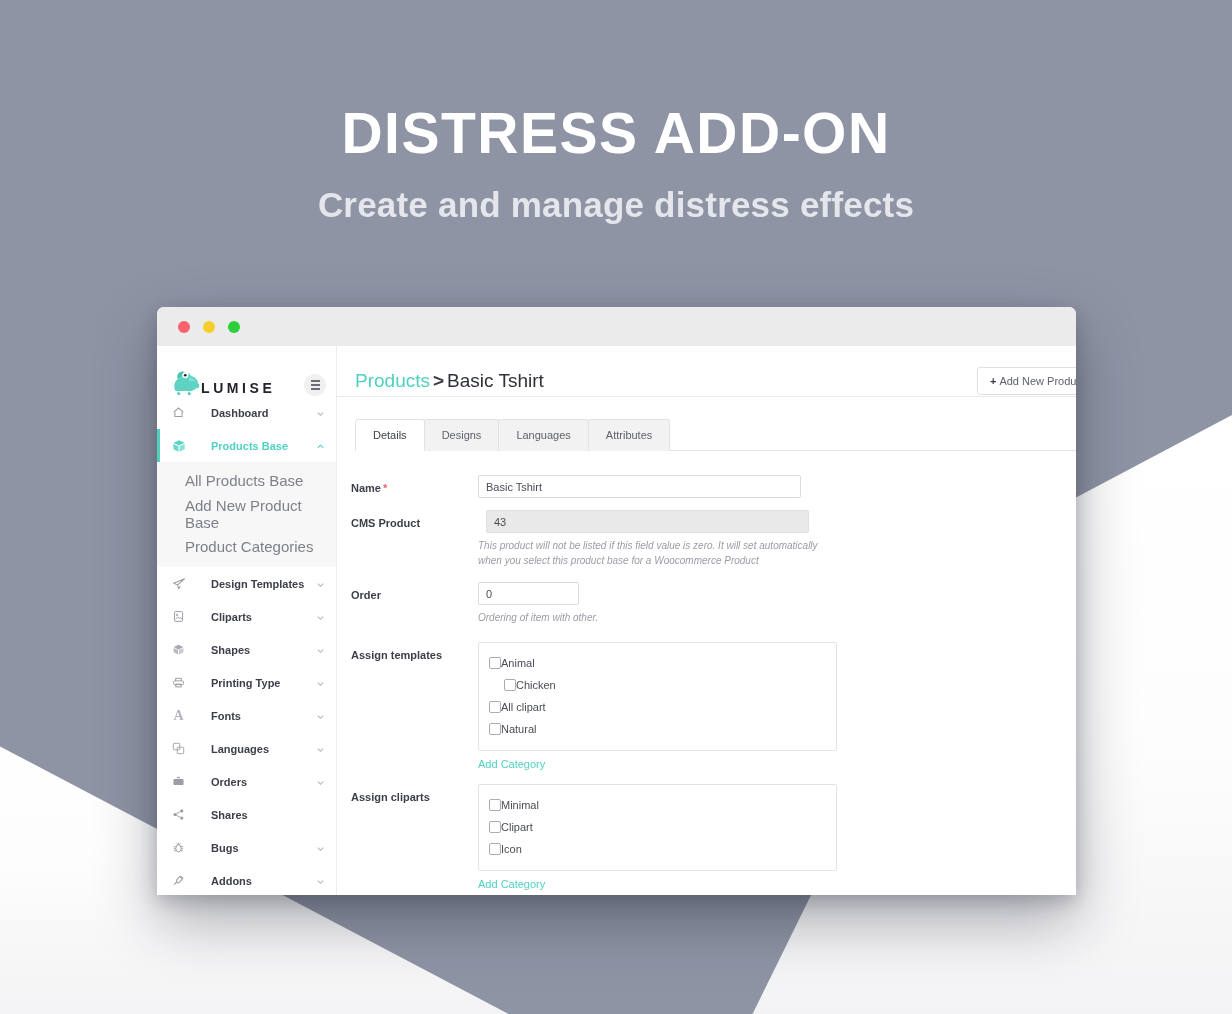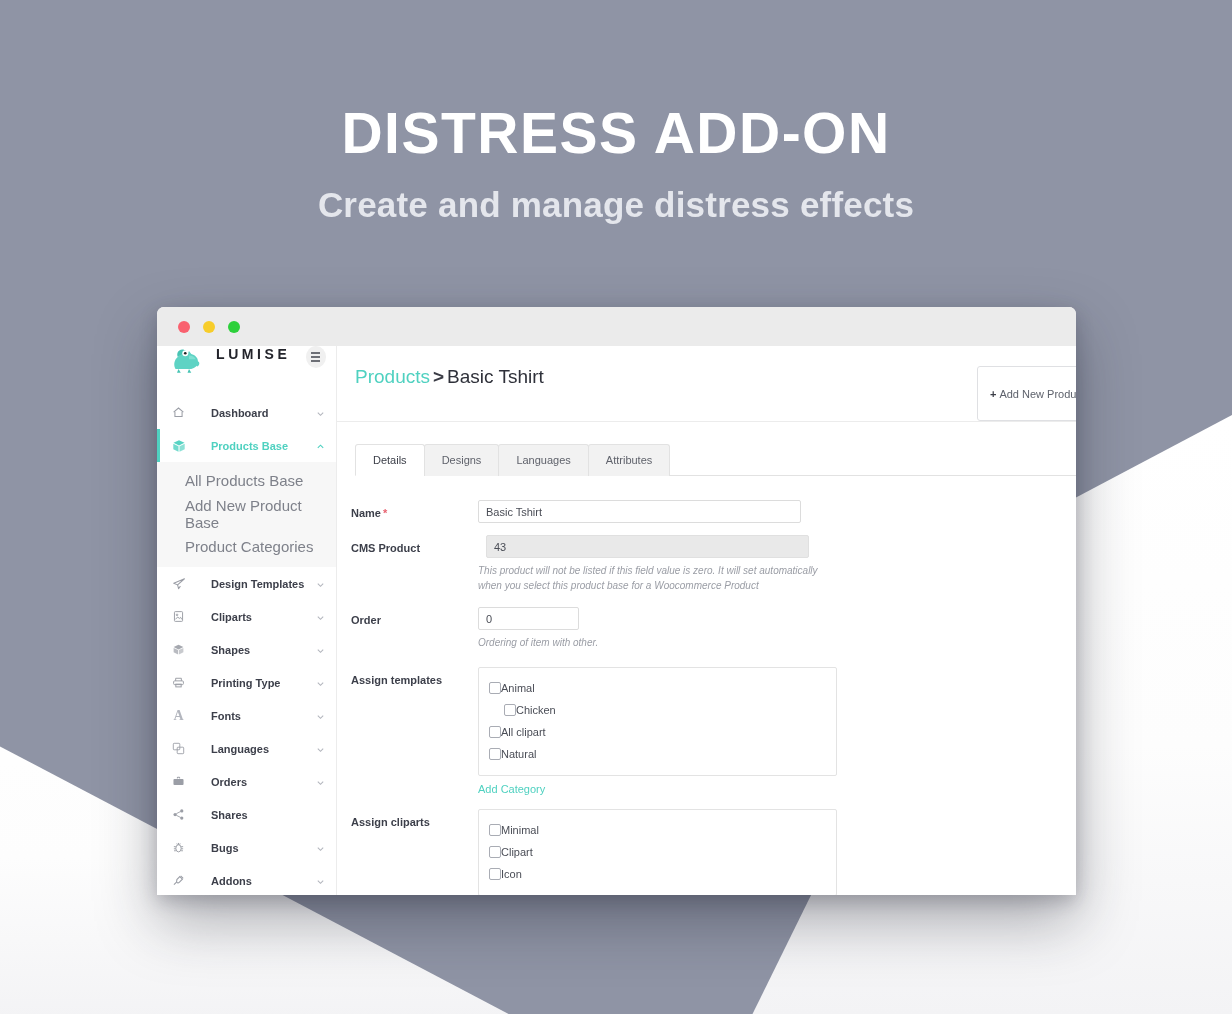--- a/index.html
+++ b/index.html
@@ -97,23 +97,23 @@
   .sidebar {
     width: 180px;
     flex: 0 0 180px;
     background: #ffffff;
     border-right: 1px solid #ececec;
     overflow: hidden;
   }
   .brand {
     height: 50px;
     display: flex;
-    align-items: flex-start;
+    align-items: flex-end;
     padding: 0 10px 0 14px;
-    gap: 15px;
+    gap: 0;
   }
   .brand-mark { width: 30px; height: 28px; flex: 0 0 30px; }
   .brand-word {
     font-size: 14px;
     font-weight: 700;
     letter-spacing: 3.6px;
     color: #23242b;
     flex: 1;
   }
   .hamburger {
@@ -173,23 +173,24 @@
 
   
   .content {
     flex: 1;
     background: #ffffff;
     position: relative;
     overflow: hidden;
   }
   .content-head {
     display: flex;
+    align-items: center;
     justify-content: space-between;
     padding: 20px 0 0 18px;
-    height: 76px;
+    height: 51px;
     border-bottom: 1px solid #ececec;
   }
   .crumb { font-size: 19px; color: #2f313a; white-space: nowrap; }
   .crumb .c-root { color: #4fd1c0; }
   .crumb .c-sep { color: #3a3c45; margin: 0 3px; font-weight: 700; }
 
   .addbtn {
     flex: 0 0 auto;
     margin-right: -22px;
     border: 1px solid #dfe0e3;

